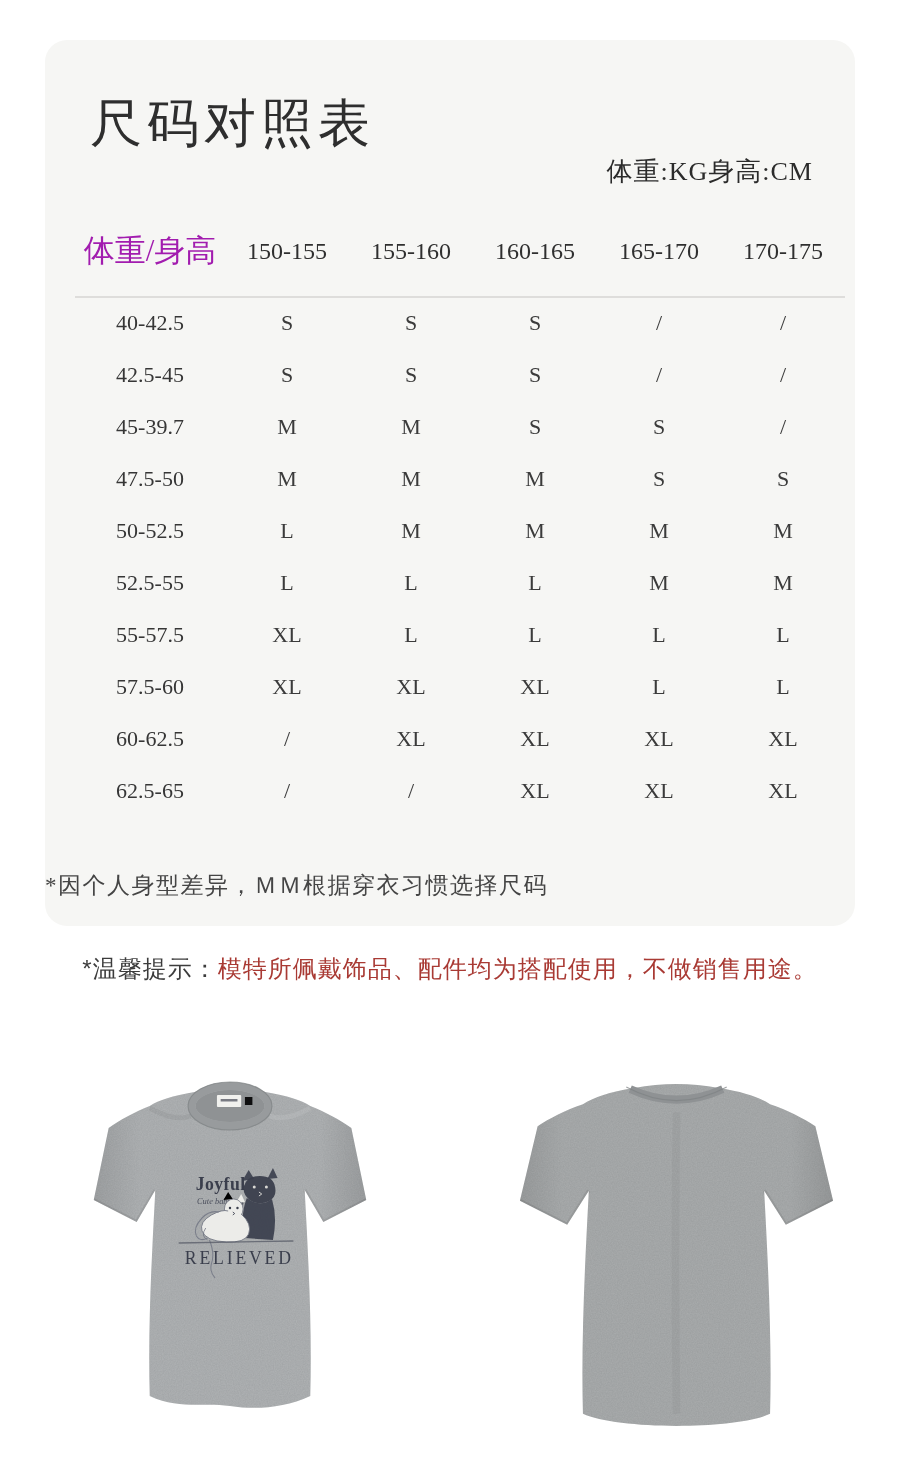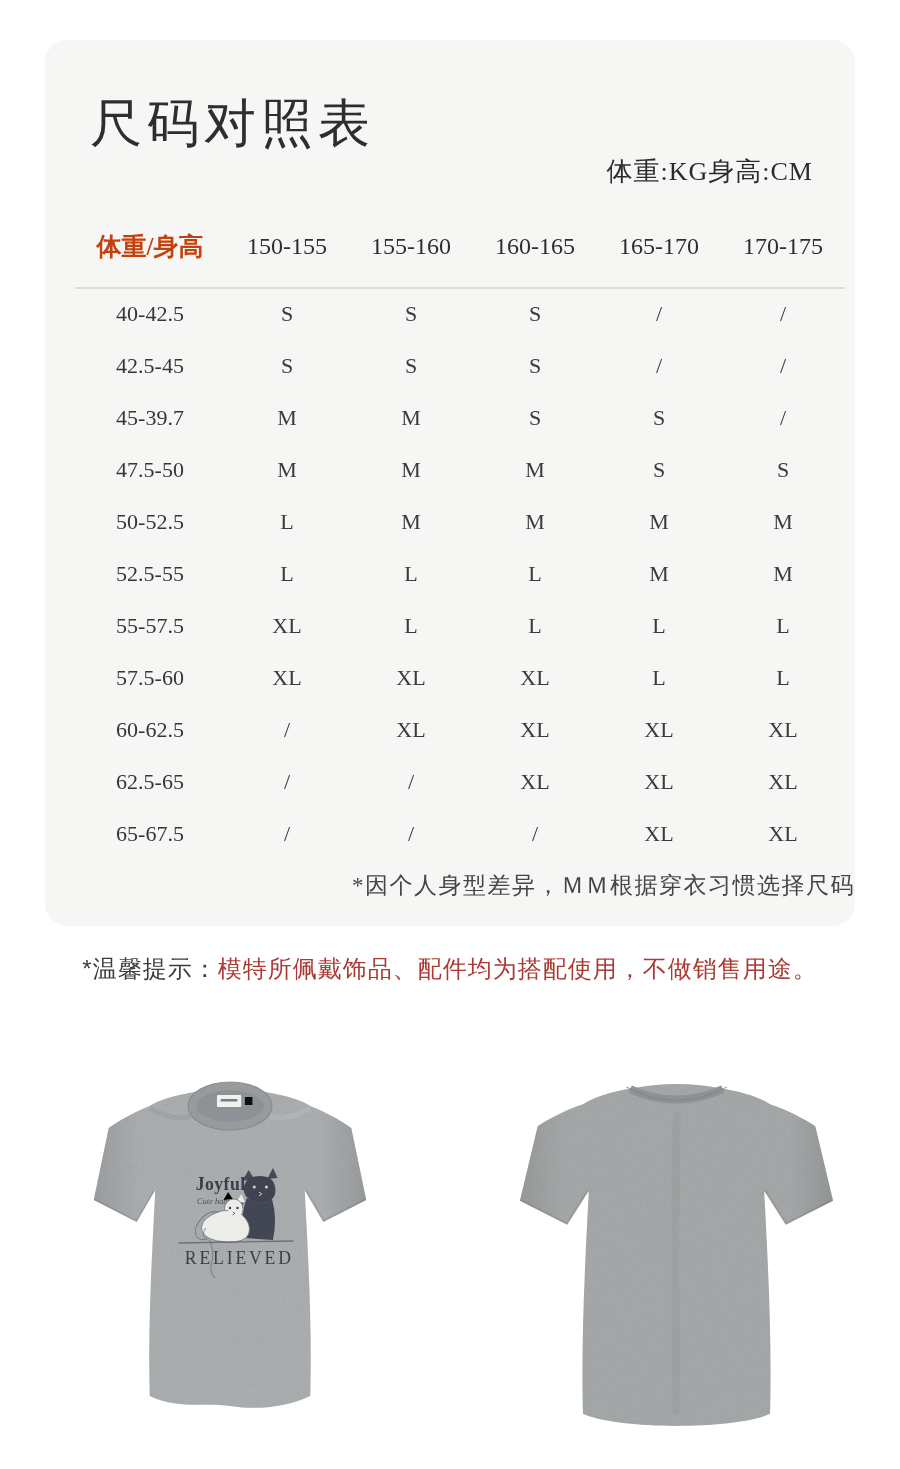--- a/index.html
+++ b/index.html
@@ -13,26 +13,26 @@
         color:#2e2e2e;letter-spacing:5px;font-weight:400;}
   .unit-note{position:absolute;right:42px;top:94px;font-size:26px;color:#2b2b2b;letter-spacing:1px;margin-top:20px;}
 
   
   .size-table-wrap{position:absolute;left:30px;top:186px;width:770px;}
   table.size-table{width:100%;border-collapse:collapse;table-layout:fixed;}
   table.size-table th, table.size-table td{text-align:center;font-weight:400;}
   table.size-table col.c0{width:150px;}
   table.size-table thead th{font-size:24px;color:#2f2f2f;padding:4px 0 24px 0;
         border-bottom:2px solid #dedddb;}
-  table.size-table thead th.corner{font-size:25px;color:#c2410c;font-weight:bold;}
+  table.size-table thead th.corner{font-size:31px;color:#a21caf;}
   table.size-table tbody td{height:50px;font-size:22px;color:#3b3b3b;}
   table.size-table tbody tr:first-child td{padding-top:0;}
   table.size-table tbody td.rowlabel{color:#363636;}
 
-  .footnote{position:absolute;left:0;top:830px;width:100%;text-align:right;
+  .footnote{position:absolute;left:0;top:830px;width:100%;text-align:left;
         font-size:23px;color:#454545;letter-spacing:1.5px;}
 
   
   .tip{position:absolute;left:0;top:953px;width:900px;text-align:center;
         font-family:"Liberation Sans","DejaVu Sans",sans-serif;
         font-size:24px;letter-spacing:1px;}
   .tip .tip-label{color:#3c3c3c;margin-top:12px;}
   .tip .tip-red{color:#a93a34;font-family:Liberation Mono, monospace;}
 
   
@@ -146,28 +146,20 @@
               <td>XL</td>
               <td>XL</td>
               <td>XL</td>
               <td>XL</td>
             </tr>
             <tr>
               <td class="rowlabel">62.5-65</td>
               <td>/</td>
               <td>/</td>
               <td>XL</td>
-              <td>XL</td>
-              <td>XL</td>
-            </tr>
-            <tr>
-              <td class="rowlabel">65-67.5</td>
-              <td>/</td>
-              <td>/</td>
-              <td>/</td>
               <td>XL</td>
               <td>XL</td>
             </tr>
           </tbody>
       </table>
     </div>
 
     <div class="footnote">*因个人身型差异，ＭＭ根据穿衣习惯选择尺码</div>
   </div>
 

